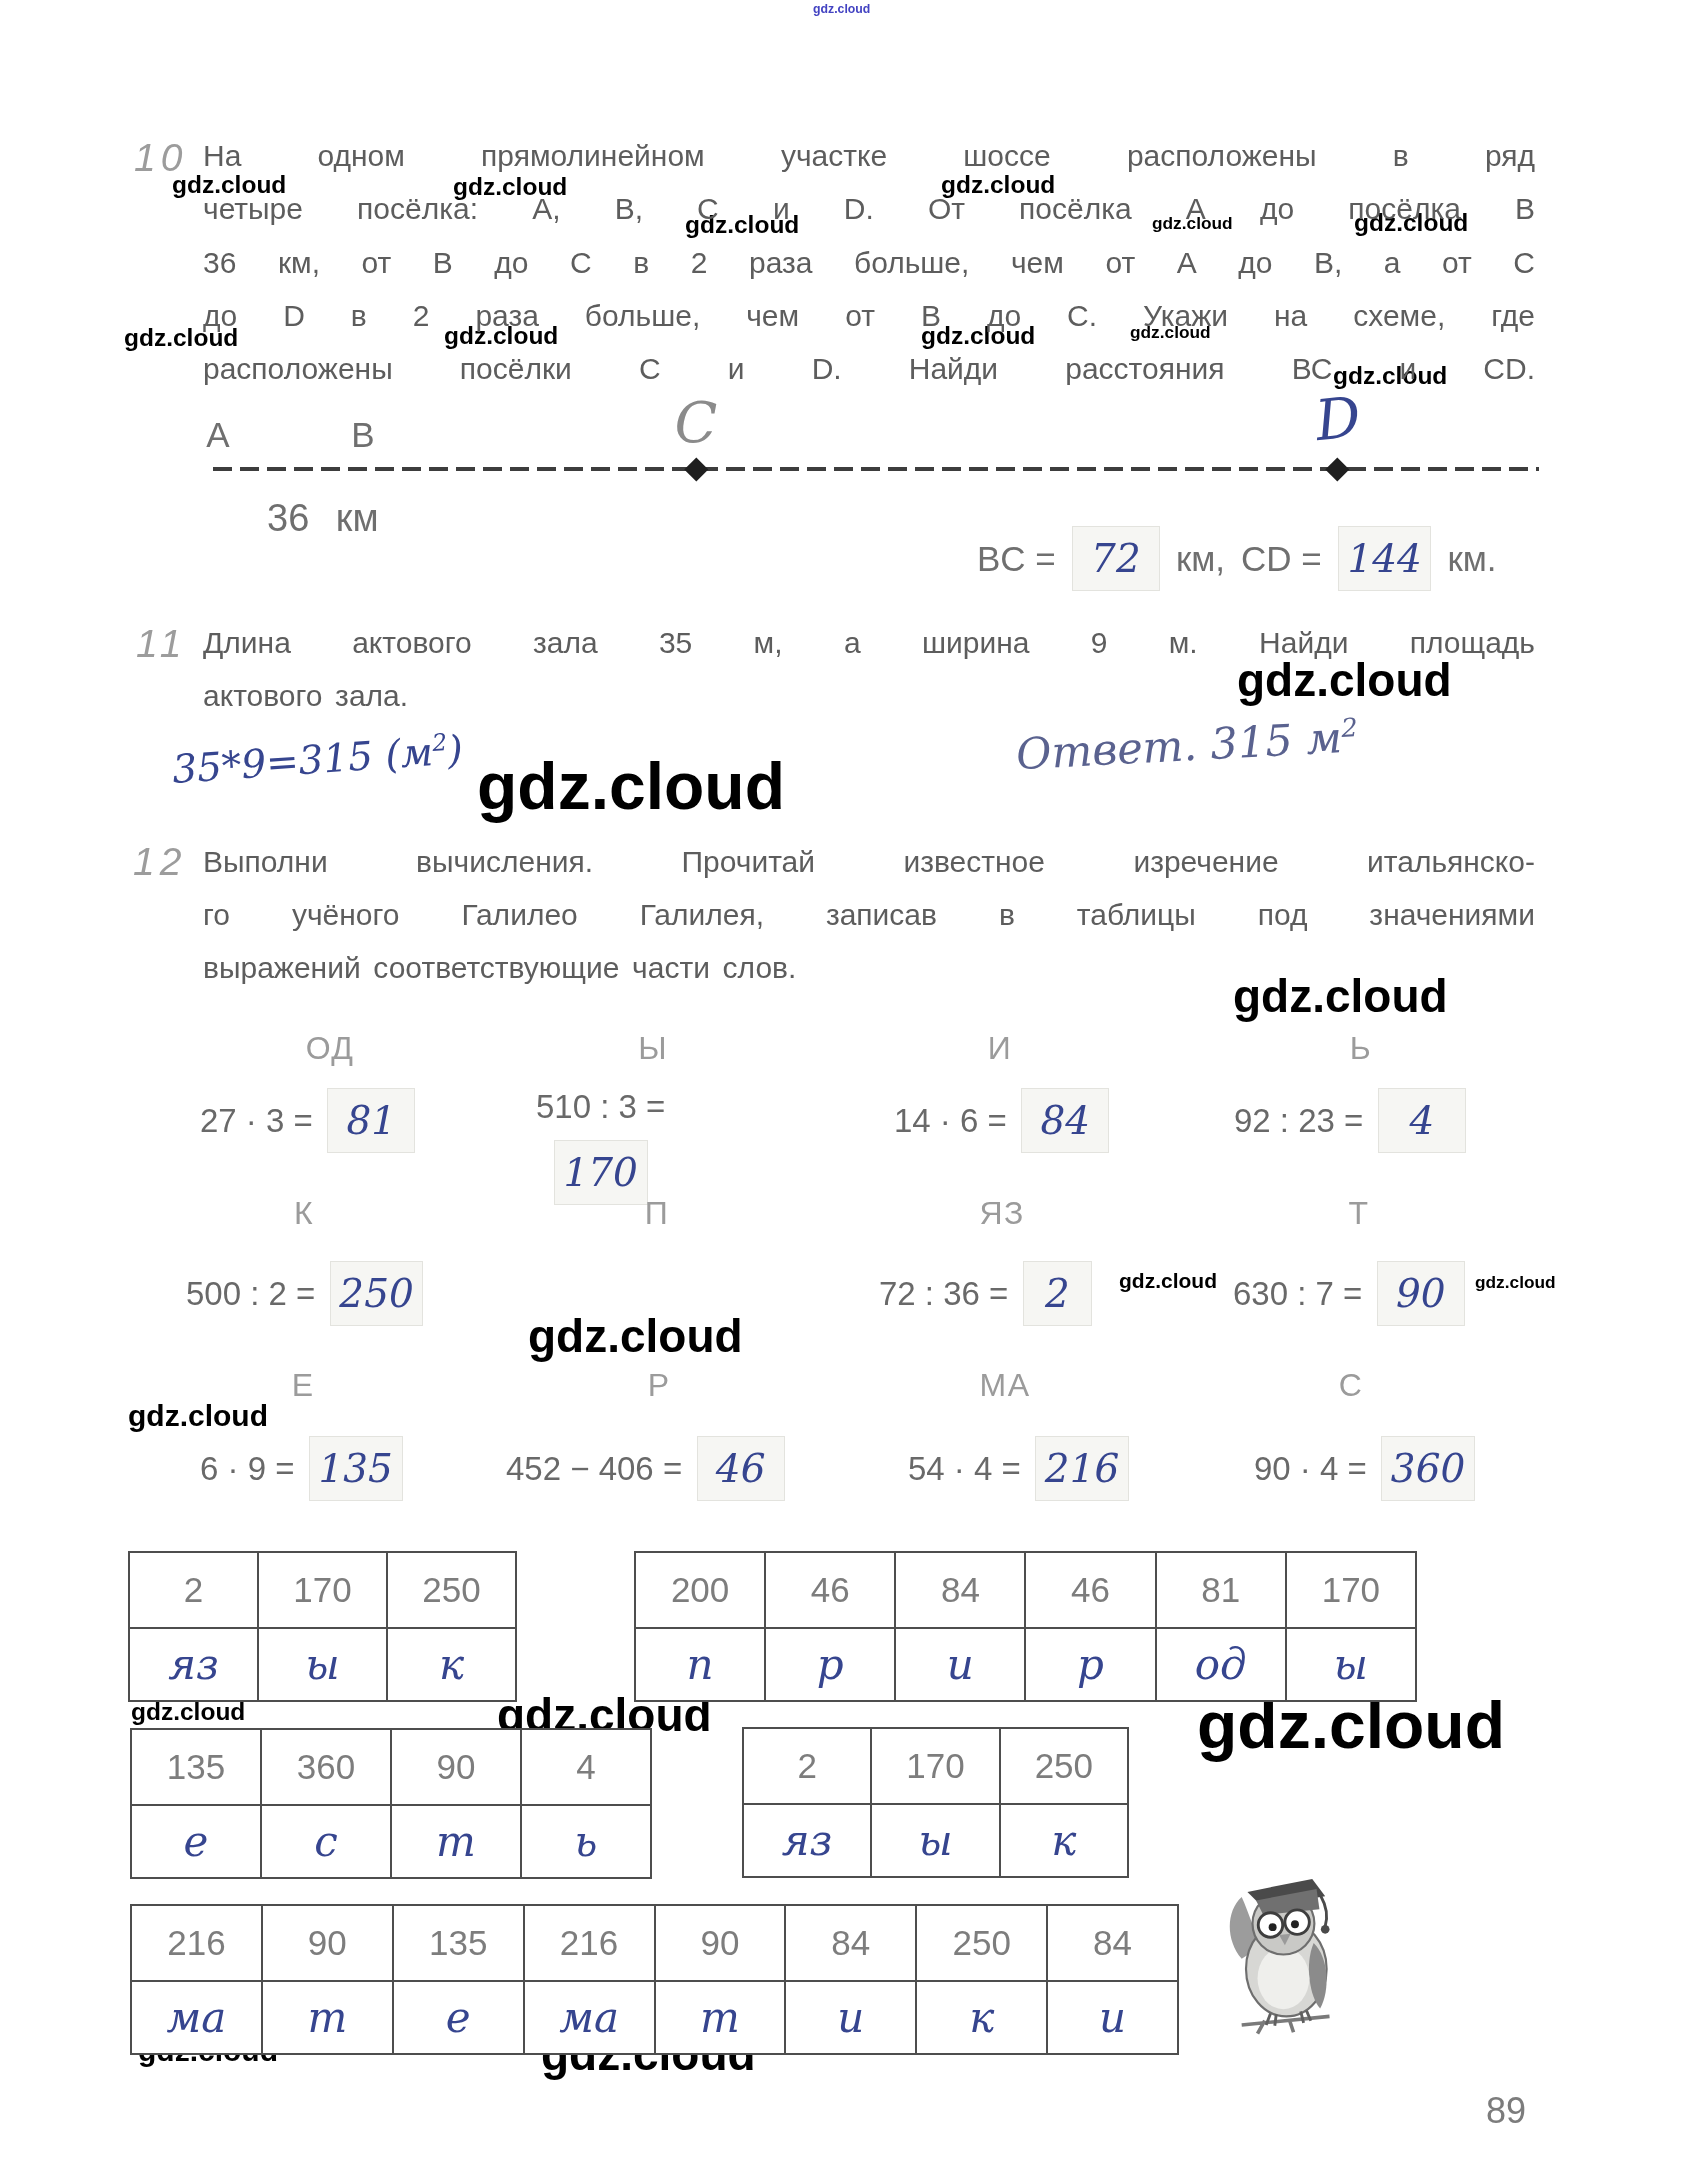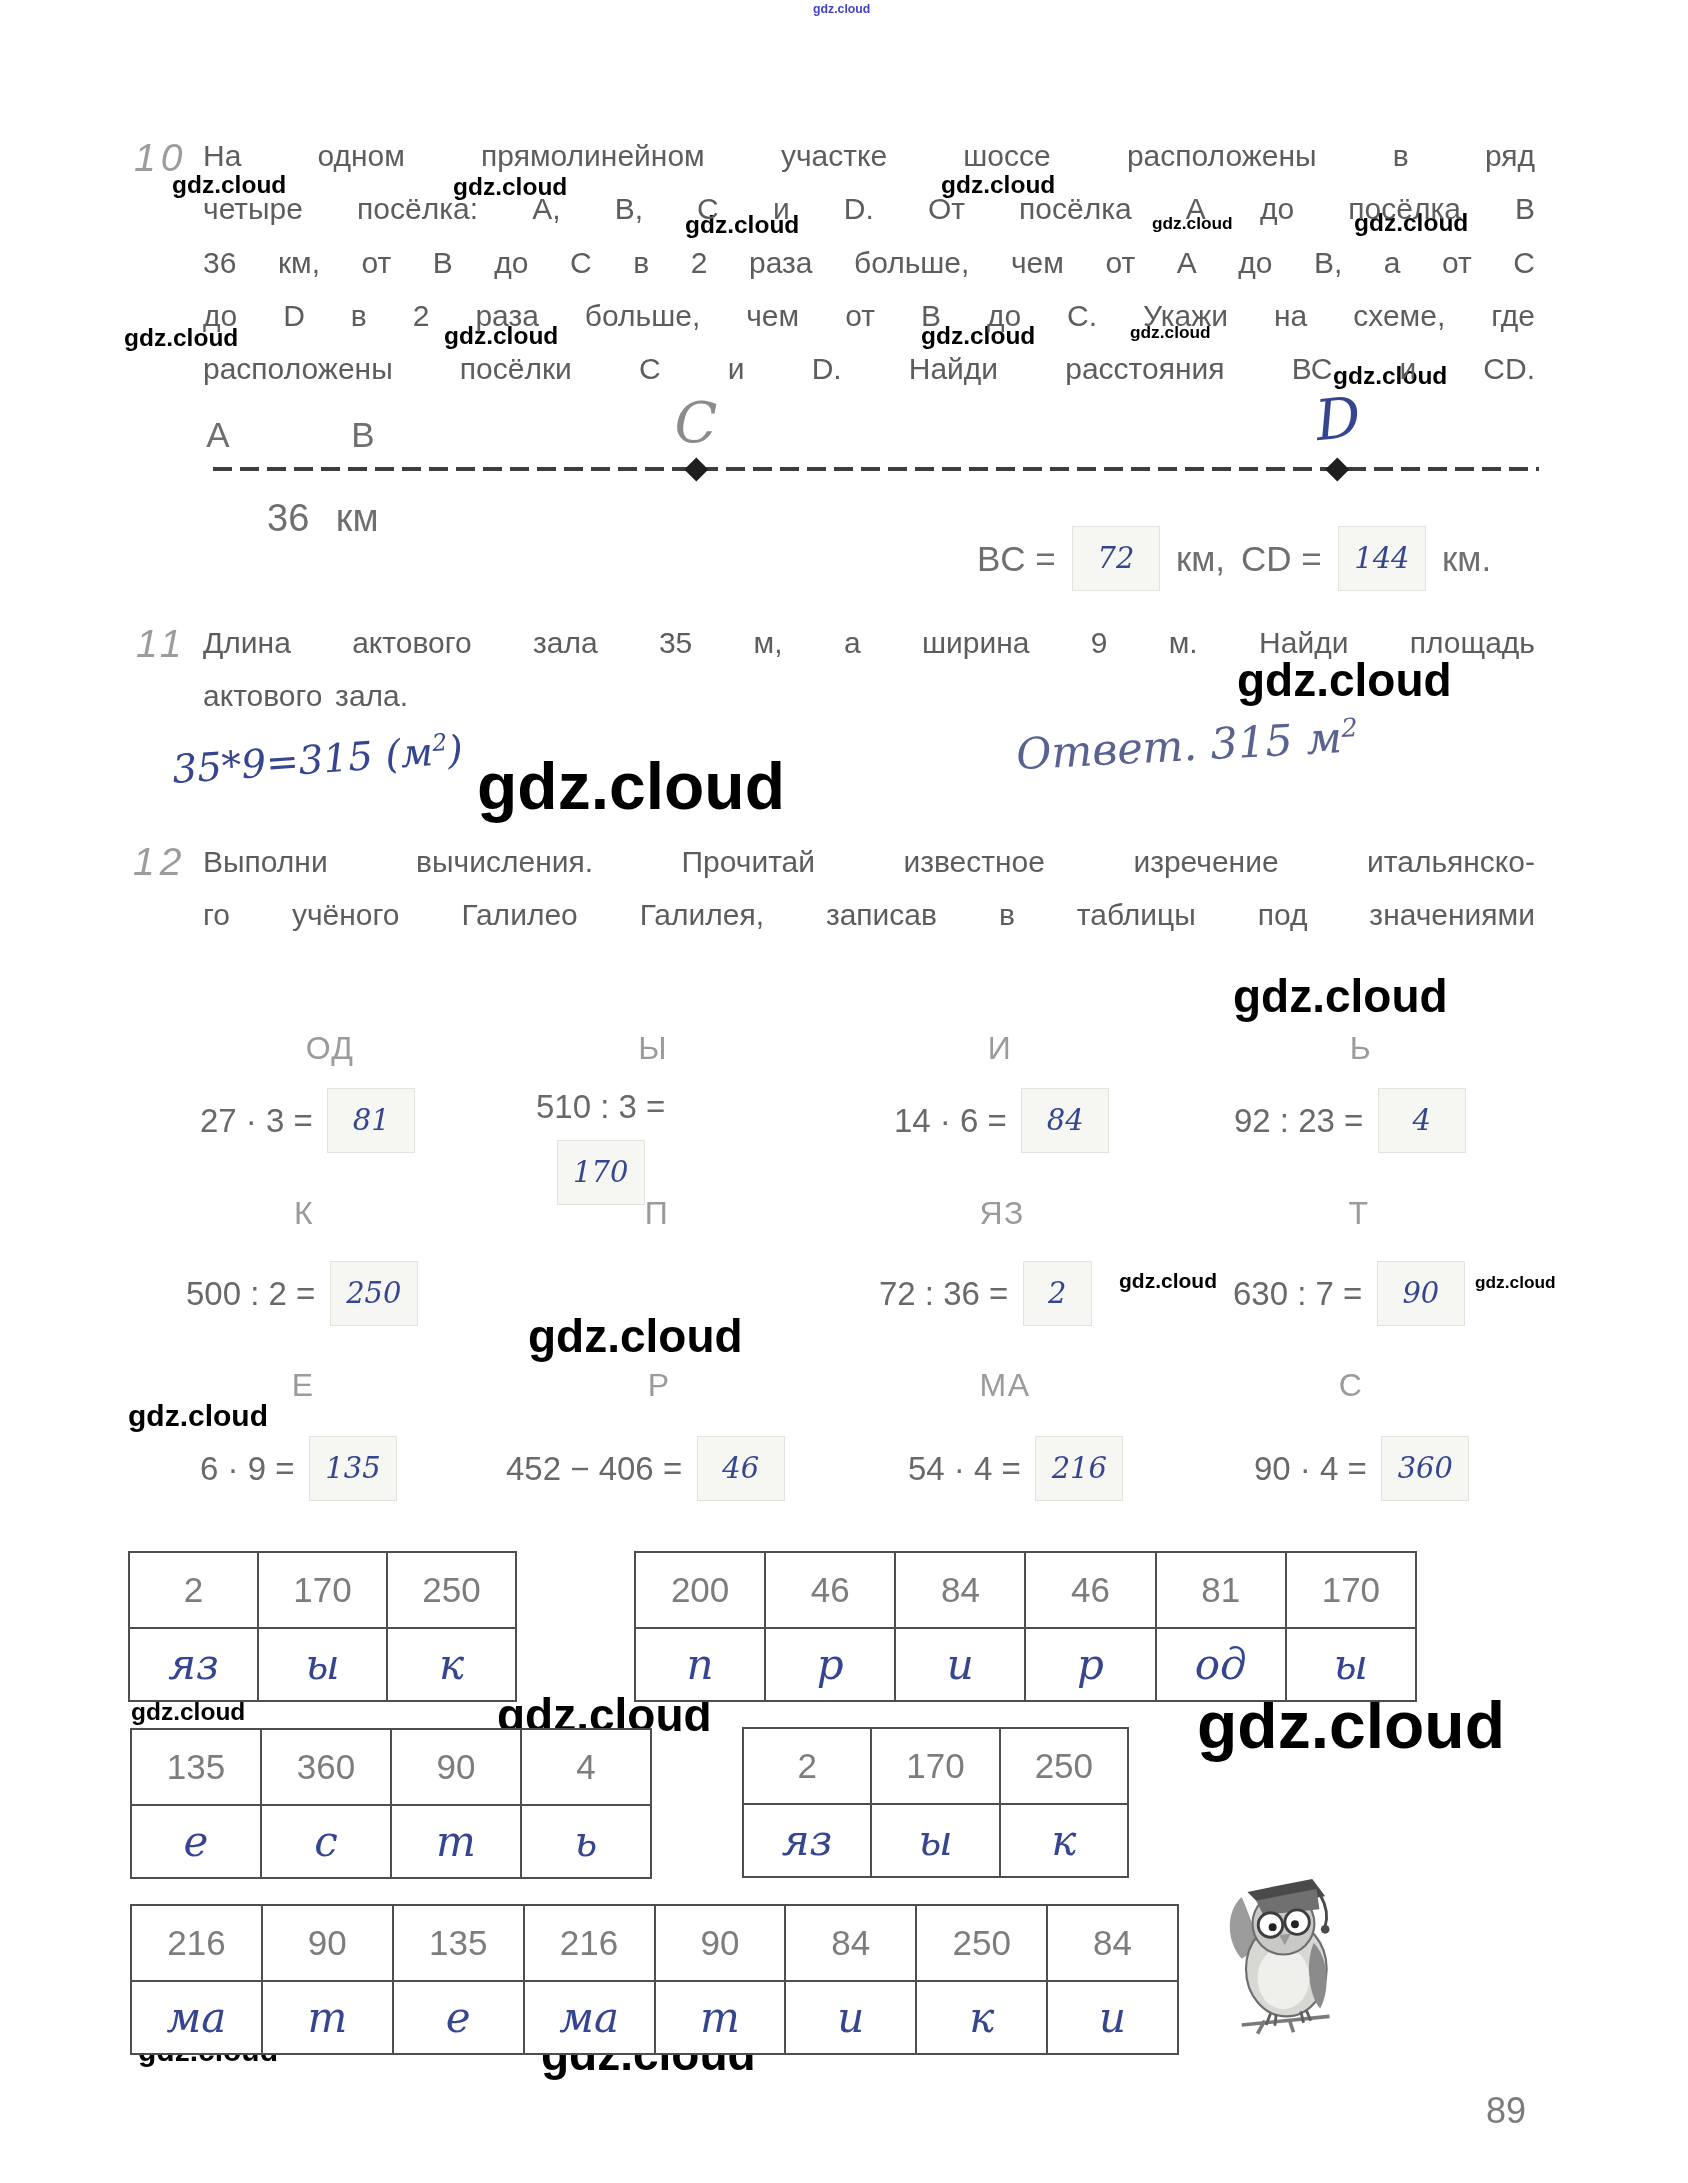--- a/index.html
+++ b/index.html
@@ -22,21 +22,21 @@
   
   .dlabel{position:absolute;transform:translateX(-50%);font-size:35px;color:#6f6f6f;line-height:1;}
   .hw{font-family:"DejaVu Serif",serif;font-style:italic;color:#36458f;line-height:1;}
   .hw-gray{color:#8b8b8b;}
   .dline{position:absolute;height:4.3px;
          background:repeating-linear-gradient(90deg,#3d3d3d 0 19px,rgba(0,0,0,0) 19px 27px);}
   .ddot{position:absolute;width:16.6px;height:16.6px;background:#1f1f1f;transform:rotate(45deg);}
   .bcline{position:absolute;display:flex;align-items:center;gap:16px;font-size:35px;color:#6f6f6f;}
   .abox{display:inline-flex;align-items:center;justify-content:center;background:#f6f6f3;
         border:0.7px solid #e3e3de;min-width:69px;height:63px;padding:0 8.6px;}
-  .abox .hw{font-size:29px;}
+  .abox .hw{font-size:39px;}
   
   .elabel{position:absolute;transform:translateX(-50%);font-size:32px;color:#9b9b9b;letter-spacing:1.4px;line-height:1;}
   .eq{position:absolute;display:flex;align-items:center;gap:14.4px;font-size:33px;color:#696969;white-space:nowrap;}
   
   table.wtable{position:absolute;border-collapse:collapse;table-layout:fixed;background:#fff;}
   table.wtable td{border:2.9px solid #4e4e4e;text-align:center;vertical-align:middle;padding:0;}
   table.wtable .hrow td{height:74px;font-size:35px;color:#7d7d7d;}
   table.wtable .lrow td{height:71px;}
   table.wtable .lrow .hw{font-size:42px;}
   .pagenum{position:absolute;font-size:36px;color:#7c7c7c;}
@@ -110,20 +110,21 @@
   <div class="sol hw" style="left:172px;top:740px;transform:rotate(-4deg);">
     <span>35*9=315 (м</span><sup>2</sup><span>)</span>
   </div>
   <div class="sol hw" style="left:1016px;top:724px;font-size:43px;transform:rotate(-3deg);color:#5a628f;">
     <span>Ответ. 315 м</span><sup>2</sup>
   </div>
 
   <div class="pnum" style="left:133px;top:842px;">12</div>
   <div class="pline" style="top:845px;">Выполни вычисления. Прочитай известное изречение итальянско-</div>
   <div class="pline" style="top:898px;">го учёного Галилео Галилея, записав в таблицы под значениями</div>
+  <div class="pline noj" style="top:951px;">выражений соответствующие части слов.</div>
 
   <div class="elabel" style="left:330px;top:1032px;">ОД</div>
   <div class="elabel" style="left:653px;top:1032px;">Ы</div>
   <div class="elabel" style="left:1000px;top:1032px;">И</div>
   <div class="elabel" style="left:1361px;top:1032px;">Ь</div>
   <div class="eq" style="left:200px;top:1088px;">
       <span>27 · 3 =</span>
       <span class="abox">
         <span class="hw">81</span>
       </span>

